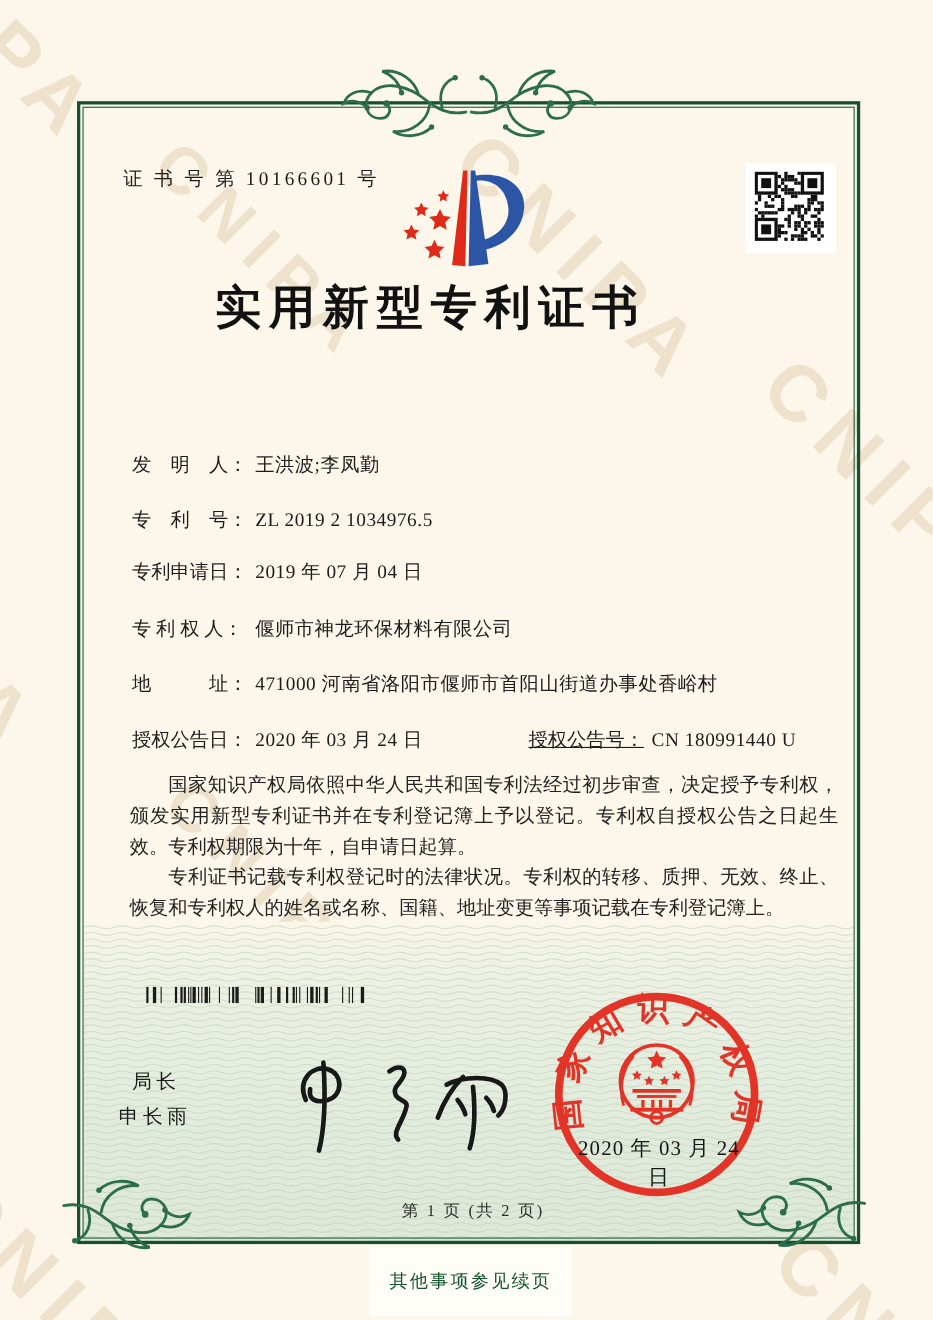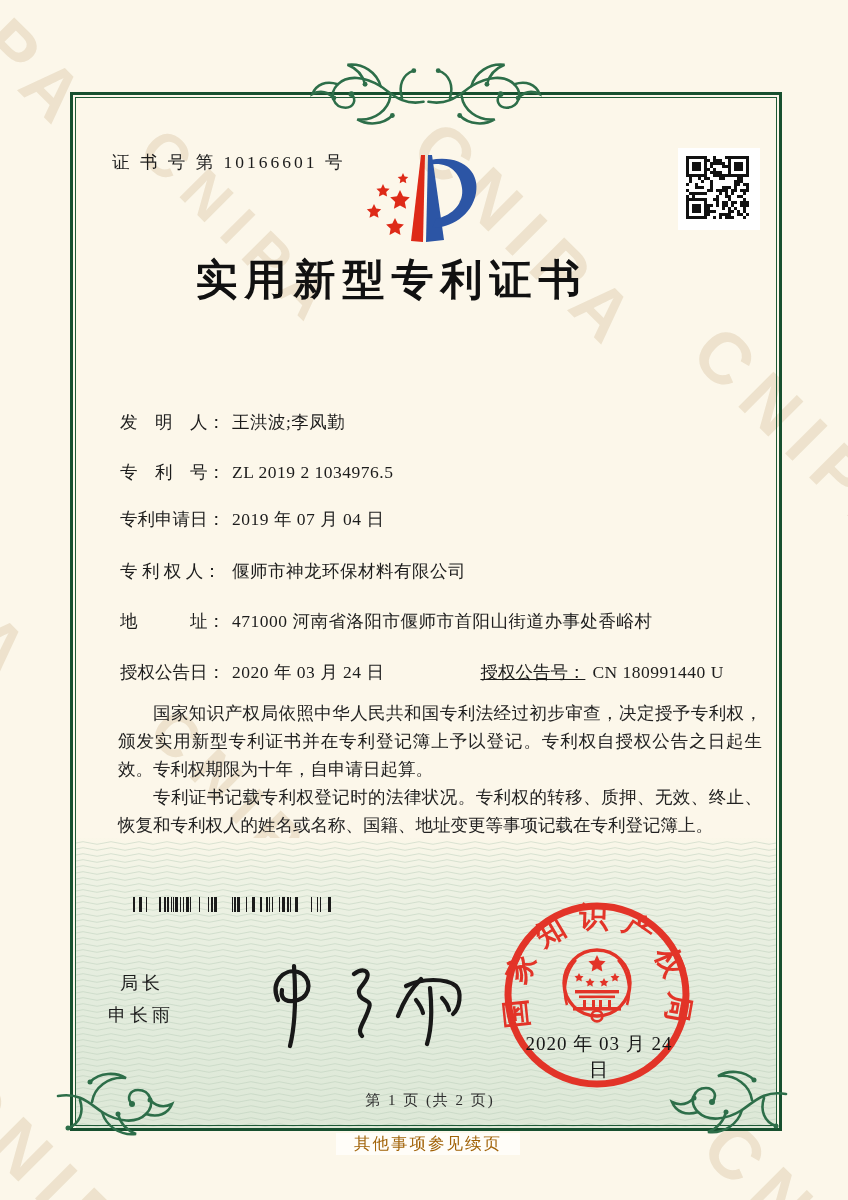--- a/index.html
+++ b/index.html
@@ -50,22 +50,22 @@
   .signer-title{position:absolute;left:120px;top:971px;font-size:18px;letter-spacing:4px;}
   .signer-name{position:absolute;left:108px;top:1003px;font-size:18px;letter-spacing:4px;}
   .signature{position:absolute;left:248px;top:938px;}
 
   .seal{position:absolute;left:497px;top:895px;z-index:4;opacity:.94;}
   .seal-date{position:absolute;left:514px;top:1031px;width:170px;text-align:center;
              font-size:19px;letter-spacing:1px;color:#161616;z-index:5;}
 
   .pageinfo{position:absolute;left:70px;top:1091px;width:720px;text-align:center;
             font-size:15px;letter-spacing:2px;color:#2e2e2e;}
-  .footnote{position:absolute;left:336px;top:1133px;background:#fffdf8;padding:0 18px;
-            font-size:16.5px;letter-spacing:2px;color:#a16207;z-index:4;}
+  .footnote{position:absolute;left:336px;top:1133px;background:#fffdf8;padding:21px 18px;
+            font-size:16.5px;letter-spacing:2px;color:#14532d;z-index:4;}
 </style>
 </head>
 <body>
 
 <div class="page">
 
   <div class="wm" style="left:-95px;top:-115px;">CNIPA</div>
   <div class="wm small" style="left:175px;top:115px;">CNIPA</div>
   <div class="wm" style="left:455px;top:105px;">CNIPA</div>
   <div class="wm" style="left:735px;top:310px;">CNIPA</div>

